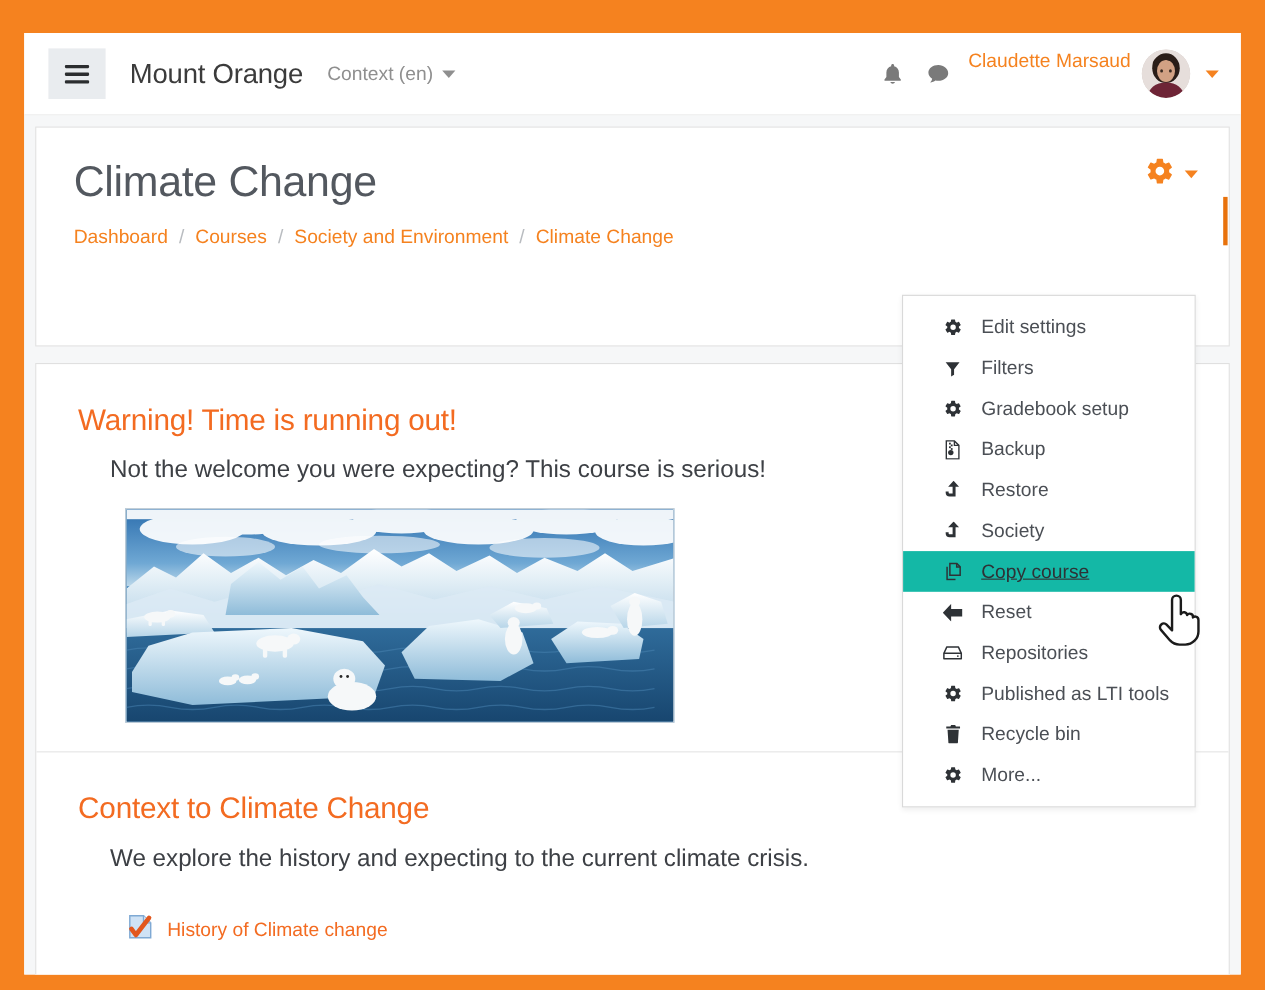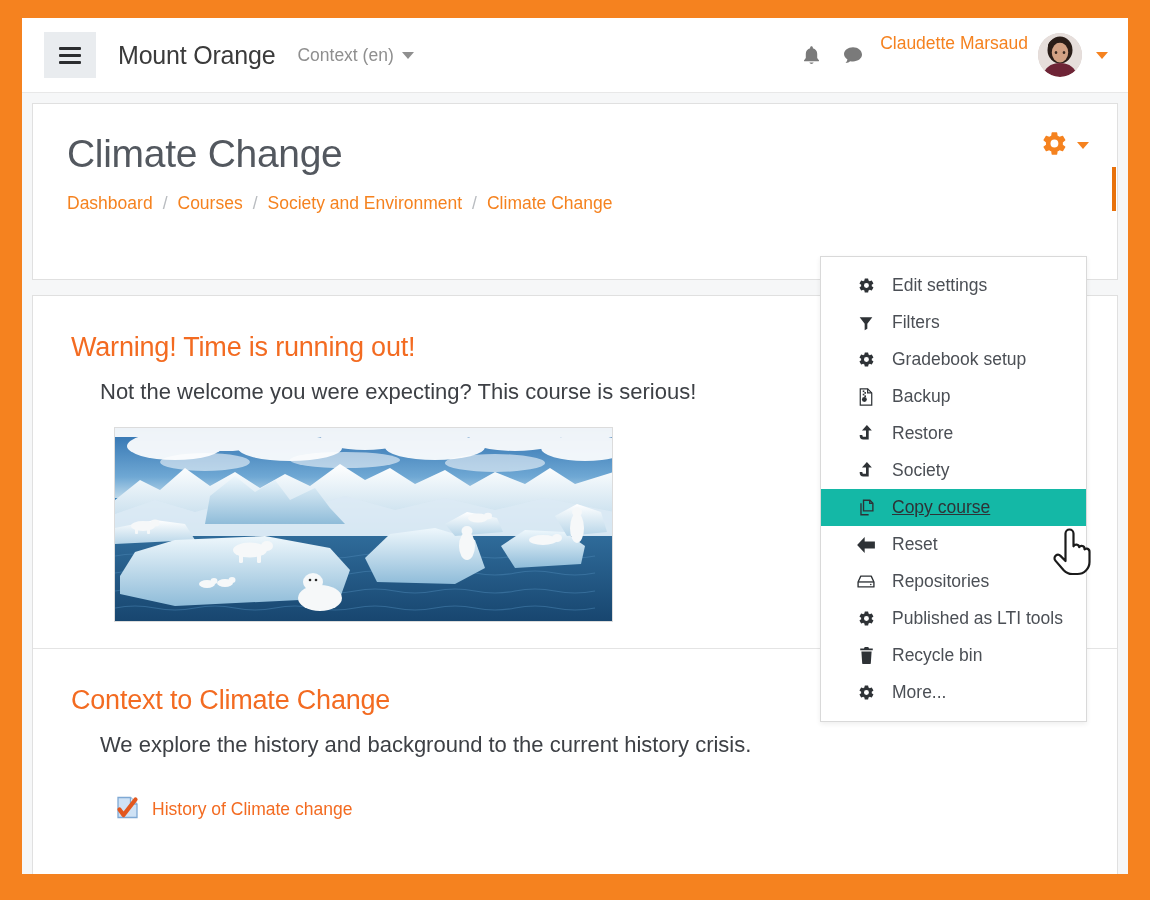--- a/index.html
+++ b/index.html
@@ -13,21 +13,21 @@
   body {
     background: #F5821F;
     font-family: "Liberation Sans", "DejaVu Sans", sans-serif;
     -webkit-font-smoothing: antialiased;
   }
 
   
   #page-frame {
     position: absolute;
     left: 22px;
-    top: 18px;
+    top: 30px;
     width: 1106px;
     height: 856px;
     background: #ffffff;
     overflow: hidden;
   }
 
   
   #navbar {
     position: relative;
     height: 75px;
@@ -140,21 +140,21 @@
   }
 
   .card {
     background: #ffffff;
     border: 1px solid #e0e0e0;
     position: relative;
   }
 
   
   #header-card {
-    height: 177px;
+    height: 200px;
     padding: 28px 34px 0 34px;
   }
 
   #page-title {
     font-size: 39px;
     font-weight: 300;
     color: #53585f;
     letter-spacing: -0.3px;
     line-height: 1.15;
   }
@@ -494,21 +494,21 @@
             <g fill="#2b2b2b">
               <circle cx="201" cy="152" r="1.3"></circle>
               <circle cx="195" cy="152" r="1.3"></circle>
             </g>
           </svg>
         </div>
       </section>
 
       <section class="course-section">
         <h2 class="section-title">Context to Climate Change</h2>
-        <p class="section-summary">We explore the history and background to the current history crisis.</p>
+        <p class="section-summary">We explore the history and expecting to the current climate crisis.</p>
 
         <div id="activity-list">
           <div class="activity-item">
             <span>
               <svg width="27" height="27" viewBox="0 0 27 27">
                 <path d="M4 3.5h12.5L23 10v13.5H4z" fill="#cfe2f5" stroke="#7fa9d4" stroke-width="1.3"></path>
                 <path d="M16.5 3.5V10H23" fill="#eaf2fb" stroke="#7fa9d4" stroke-width="1.3"></path>
                 <path d="M5.5 15.5l4 5.5L21.5 5.5" fill="none" stroke="#E2571E" stroke-width="4.2" stroke-linecap="round" stroke-linejoin="round"></path>
               </svg>
             </span>

